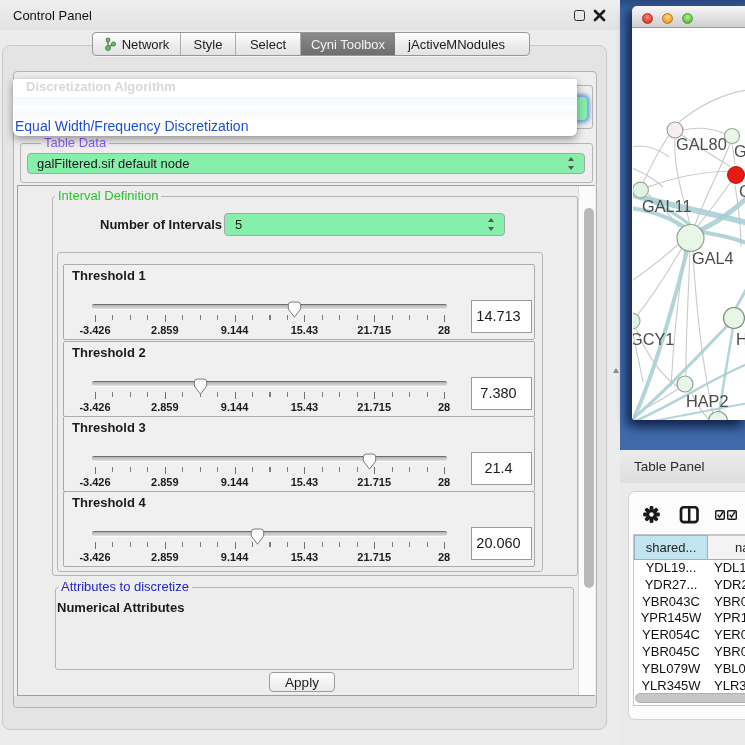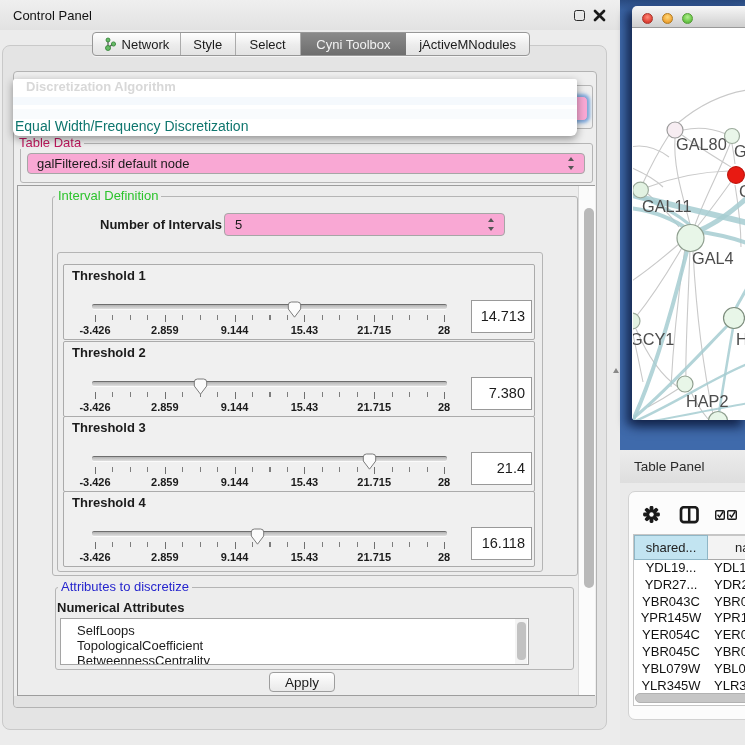--- a/index.html
+++ b/index.html
@@ -1,35 +1,35 @@
 <!DOCTYPE html>
 <html><head>
 <meta charset="utf-8">
 <style>
 html,body{margin:0;padding:0}
 #root{position:relative;width:745px;height:745px;background:#ededed;font-family:"Liberation Sans",sans-serif;overflow:hidden;color:#1b1b1b}
 .a{position:absolute}
 .grp{position:absolute;border:1px solid #b5b5b5;border-radius:3px}
 .gtitle{position:absolute;font-size:13px;line-height:12px;background:#ededed;padding:0 3px;white-space:nowrap}
-.combo{position:absolute;background:#f9a8d4;border:1px solid #a6a6a6;border-radius:4px;font-size:13px;white-space:nowrap}
+.combo{position:absolute;background:#86efac;border:1px solid #a6a6a6;border-radius:4px;font-size:13px;white-space:nowrap}
 .carr{position:absolute;right:9px;width:7px}
 .carr i{position:absolute;left:0;width:0;height:0;border-left:3.5px solid transparent;border-right:3.5px solid transparent}
 .carr .up{top:0;border-bottom:4.5px solid #555}
 .carr .dn{bottom:0;border-top:4.5px solid #555}
 .seg{position:absolute;display:flex;background:linear-gradient(180deg,#ffffff,#ececec 55%,#e3e3e3);border:1px solid #979797;border-radius:4px;overflow:hidden;box-shadow:0 1px 0 rgba(255,255,255,.6)}
 .seg div{display:flex;align-items:center;justify-content:center;font-size:13px;border-right:1px solid #ababab;white-space:nowrap}
 .seg div:last-child{border-right:none}
 .seg .sel{background:linear-gradient(180deg,#8a8a8a,#6e6e6e);color:#f2f2f2;border-right:none}
 .tpanel{position:absolute;background:#f0f0f0;border:1px solid #ababab;border-radius:2px}
 .tname{position:absolute;font-weight:bold;font-size:13px}
 .groove{position:absolute;height:4px;border-radius:2px;background:linear-gradient(180deg,#b2b2b2,#e0e0e0);box-shadow:0 1px 0 rgba(255,255,255,.7);border-top:1px solid #6e6e6e}
 .minor{position:absolute;height:5px;background:repeating-linear-gradient(90deg,#7d7d7d 0 1px,transparent 1px 17.45px)}
 .major{position:absolute;height:7px;background:repeating-linear-gradient(90deg,#6f6f6f 0 1px,transparent 1px 69.8px)}
 .slab{position:absolute;font-size:11px;font-weight:bold;transform:translateX(-50%);white-space:nowrap}
-.vbox{position:absolute;width:53px;height:31px;background:#fff;border:1px solid #999;font-size:14.5px;text-align:right;line-height:31px;padding-right:6px}
+.vbox{position:absolute;width:53px;height:31px;background:#fff;border:1px solid #999;font-size:14.5px;text-align:center;line-height:31px;padding-right:6px}
 .thumb{position:absolute;width:15px;height:19px}
 </style>
 </head>
 <body>
 <div id="root">
 
   <div class="a" style="left:0;top:0;width:620px;height:745px;background:#ececec"></div>
   <div class="a" id="cpwin" style="left:2px;top:45px;width:605px;height:685px;background:#e4e4e4;border-radius:8px;border:1px solid #c9c9c9;box-sizing:border-box"></div>
 
   <div class="a" style="left:0;top:0;width:620px;height:30px;background:linear-gradient(180deg,#efefef,#e2e2e2)"></div>
@@ -42,36 +42,36 @@
   <div class="seg" style="left:92px;top:32px;width:436px;height:22px">
     <div style="width:87px"><svg width="13" height="15" viewBox="0 0 13 15" style="margin-right:5px">
           <line x1="4" y1="4" x2="4" y2="10" stroke="#555" stroke-width="1.2"></line>
           <line x1="5" y1="10" x2="9" y2="7" stroke="#555" stroke-width="1.2"></line>
           <circle cx="4" cy="3" r="2" fill="#66bb66" stroke="#2f7d32" stroke-width="0.8"></circle>
           <circle cx="4" cy="11" r="2.5" fill="#66bb66" stroke="#2f7d32" stroke-width="0.8"></circle>
           <circle cx="9.5" cy="7" r="2.1" fill="#66bb66" stroke="#2f7d32" stroke-width="0.8"></circle>
         </svg>Network</div>
     <div style="width:54px">Style</div>
     <div style="width:64px">Select</div>
-    <div class="sel" style="width:106px">Cyni Toolbox</div>
+    <div class="sel" style="width:94px">Cyni Toolbox</div>
     <div style="width:123px">jActiveMNodules</div>
   </div>
 
   <div class="a" style="left:13px;top:71px;width:584px;height:637px;background:#eeeeee;border:1px solid #b3b3b3;border-radius:4px;box-sizing:border-box"></div>
 
   <div class="grp" style="left:20px;top:85px;width:571px;height:42px"></div>
   <div class="combo" style="left:28px;top:96px;width:558px;height:23px;border-radius:5px;box-shadow:0 0 3.5px 1.5px rgba(95,150,215,.8);border-color:#86abd6">
     <div class="carr" style="top:5px;height:13px">
         <i class="up"></i>
         <i class="dn"></i>
       </div>
   </div>
 
   <div class="grp" style="left:20px;top:143px;width:571px;height:38px"></div>
-  <div class="gtitle" style="left:16px;top:137px;color:#be185d">Table Data</div>
+  <div class="gtitle" style="left:41px;top:137px;color:#8b5cf6">Table Data</div>
   <div class="combo" style="left:27px;top:153px;width:556px;height:19px;line-height:19px">
     <span style="padding-left:9px">galFiltered.sif default node</span>
     <div class="carr" style="top:3px;height:13px">
         <i class="up"></i>
         <i class="dn"></i>
       </div>
   </div>
 
   <div class="a" style="left:17px;top:185px;width:578px;height:511px;background:#ededed;border:1px solid #9d9d9d;box-sizing:border-box"></div>
   <div class="a" style="left:578px;top:186px;width:16px;height:509px;background:#fbfbfb;border-left:1px solid #d8d8d8"></div>
@@ -145,43 +145,36 @@
   <div class="major" style="left:94.5px;top:542px;width:350.5px"></div>
   <svg class="thumb" style="left:250px;top:527px" width="17" height="20" viewBox="0 0 17 20">
       <path d="M1.5 5 q0 -3.5 3.5 -3.5 h7 q3.5 0 3.5 3.5 v4.5 l-7 9.2 l-7 -9.2 z" fill="#fbfbfb" stroke="#787878" stroke-width="1.1"></path>
     </svg>
   <div class="slab" style="left:95px;top:551px">-3.426</div>
   <div class="slab" style="left:164.8px;top:551px">2.859</div>
   <div class="slab" style="left:234.6px;top:551px">9.144</div>
   <div class="slab" style="left:304.4px;top:551px">15.43</div>
   <div class="slab" style="left:374.2px;top:551px">21.715</div>
   <div class="slab" style="left:444px;top:551px">28</div>
-  <div class="vbox" style="left:471px;top:527px">16.118</div>
+  <div class="vbox" style="left:471px;top:527px">20.060</div>
 
   <div class="grp" style="left:55px;top:587px;width:517px;height:81px"></div>
   <div class="gtitle" style="left:58px;top:581px;color:#2525cd">Attributes to discretize</div>
   <div class="tname" style="left:57px;top:600px">Numerical Attributes</div>
-  <div class="a" style="left:60px;top:618px;width:469px;height:47px;background:#fff;border:1px solid #a5a5a5;box-sizing:border-box;overflow:hidden;font-size:13px">
-    <div style="position:absolute;left:16px;top:4px">SelfLoops</div>
-    <div style="position:absolute;left:16px;top:19px">TopologicalCoefficient</div>
-    <div style="position:absolute;left:16px;top:34px">BetweennessCentrality</div>
-    <div style="position:absolute;right:1px;top:0;width:12px;height:45px;background:#f4f4f4"></div>
-    <div style="position:absolute;right:2px;top:3px;width:9px;height:38px;background:#c2c2c2;border-radius:4px"></div>
-  </div>
   <div class="a" style="left:269px;top:672px;width:66px;height:20px;background:linear-gradient(180deg,#fefefe,#e9e9e9);border:1px solid #9d9d9d;border-radius:4px;box-sizing:border-box;text-align:center;font-size:13.5px;line-height:19px">Apply</div>
 
   <div class="a" style="left:14px;top:696px;width:582px;height:11px;background:#e2e2e2;border-radius:0 0 4px 4px"></div>
 
 
   <div class="a" style="left:26px;top:76px;width:200px;height:3px;overflow:hidden;font-weight:bold;font-size:13px;color:#2a2a2a">Discretization Algorithm</div>
   <div class="a" style="left:13px;top:79px;width:564px;height:57px;background:#fff;border-radius:2px 2px 6px 6px;box-shadow:0 3px 8px rgba(0,0,0,.4);font-size:14px">
     <div style="position:absolute;left:0;top:18px;width:100%;height:8px;background:rgba(130,175,225,.08)"></div>
     <div style="position:absolute;left:0;top:30px;width:100%;height:10px;background:rgba(130,175,225,.05)"></div>
     <div style="position:absolute;left:13px;top:0;font-weight:bold;font-size:13px;color:#d8d8d8;white-space:nowrap">Discretization Algorithm</div>
-    <div style="position:absolute;left:2px;top:39px;color:#0f766e">Equal Width/Frequency Discretization</div>
+    <div style="position:absolute;left:2px;top:39px;color:#1d4ed8">Equal Width/Frequency Discretization</div>
   </div>
 
   <div class="a" style="left:613px;top:368px;width:0;height:0;border-left:3.5px solid transparent;border-right:3.5px solid transparent;border-bottom:5px solid #8a8a8a"></div>
   <div class="a" style="left:620px;top:0;width:125px;height:450px;background:linear-gradient(180deg,#2a4a80 0,#3a63a2 10px,#3f6aab 30px,#3f6aab 100%)"></div>
 
   <div class="a" style="left:632px;top:6px;width:113px;height:414px;border-radius:5px 0 0 3px;box-shadow:-6px 5px 10px rgba(5,15,45,.55),0 7px 12px rgba(5,15,45,.5);overflow:hidden">
     <div style="position:absolute;left:0;top:0;width:100%;height:21px;background:linear-gradient(180deg,#f7f7f7,#cfcfcf);border-bottom:1px solid #9a9a9a"></div>
     <div style="position:absolute;left:10px;top:6.5px;width:9px;height:9px;border-radius:50%;background:radial-gradient(circle at 50% 35%,#ff8a7a,#e2463a 60%,#c03028);border:0.5px solid #a8352c"></div>
     <div style="position:absolute;left:30px;top:6.5px;width:9px;height:9px;border-radius:50%;background:radial-gradient(circle at 50% 35%,#ffd97a,#f2a93b 60%,#d08c1e);border:0.5px solid #b27b20"></div>
     <div style="position:absolute;left:50px;top:6.5px;width:9px;height:9px;border-radius:50%;background:radial-gradient(circle at 50% 35%,#b2ef8f,#6cc94a 60%,#4da23a);border:0.5px solid #549b37"></div>

